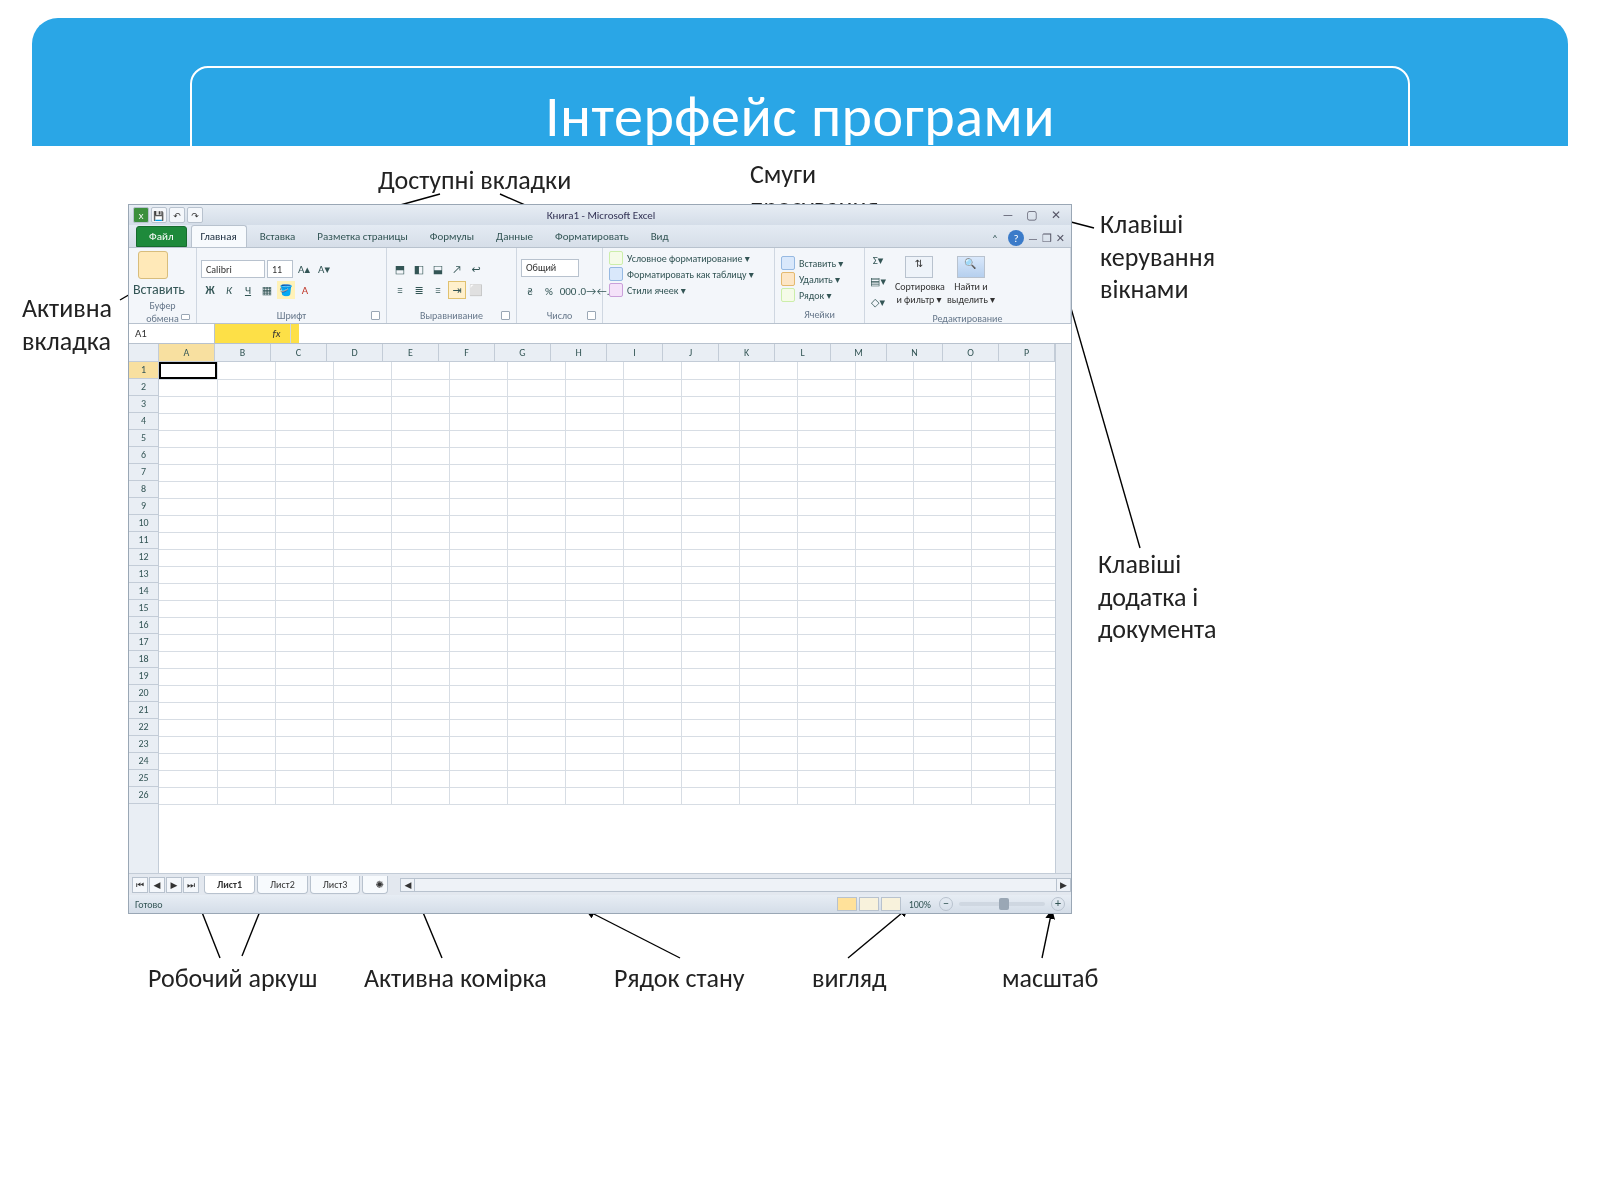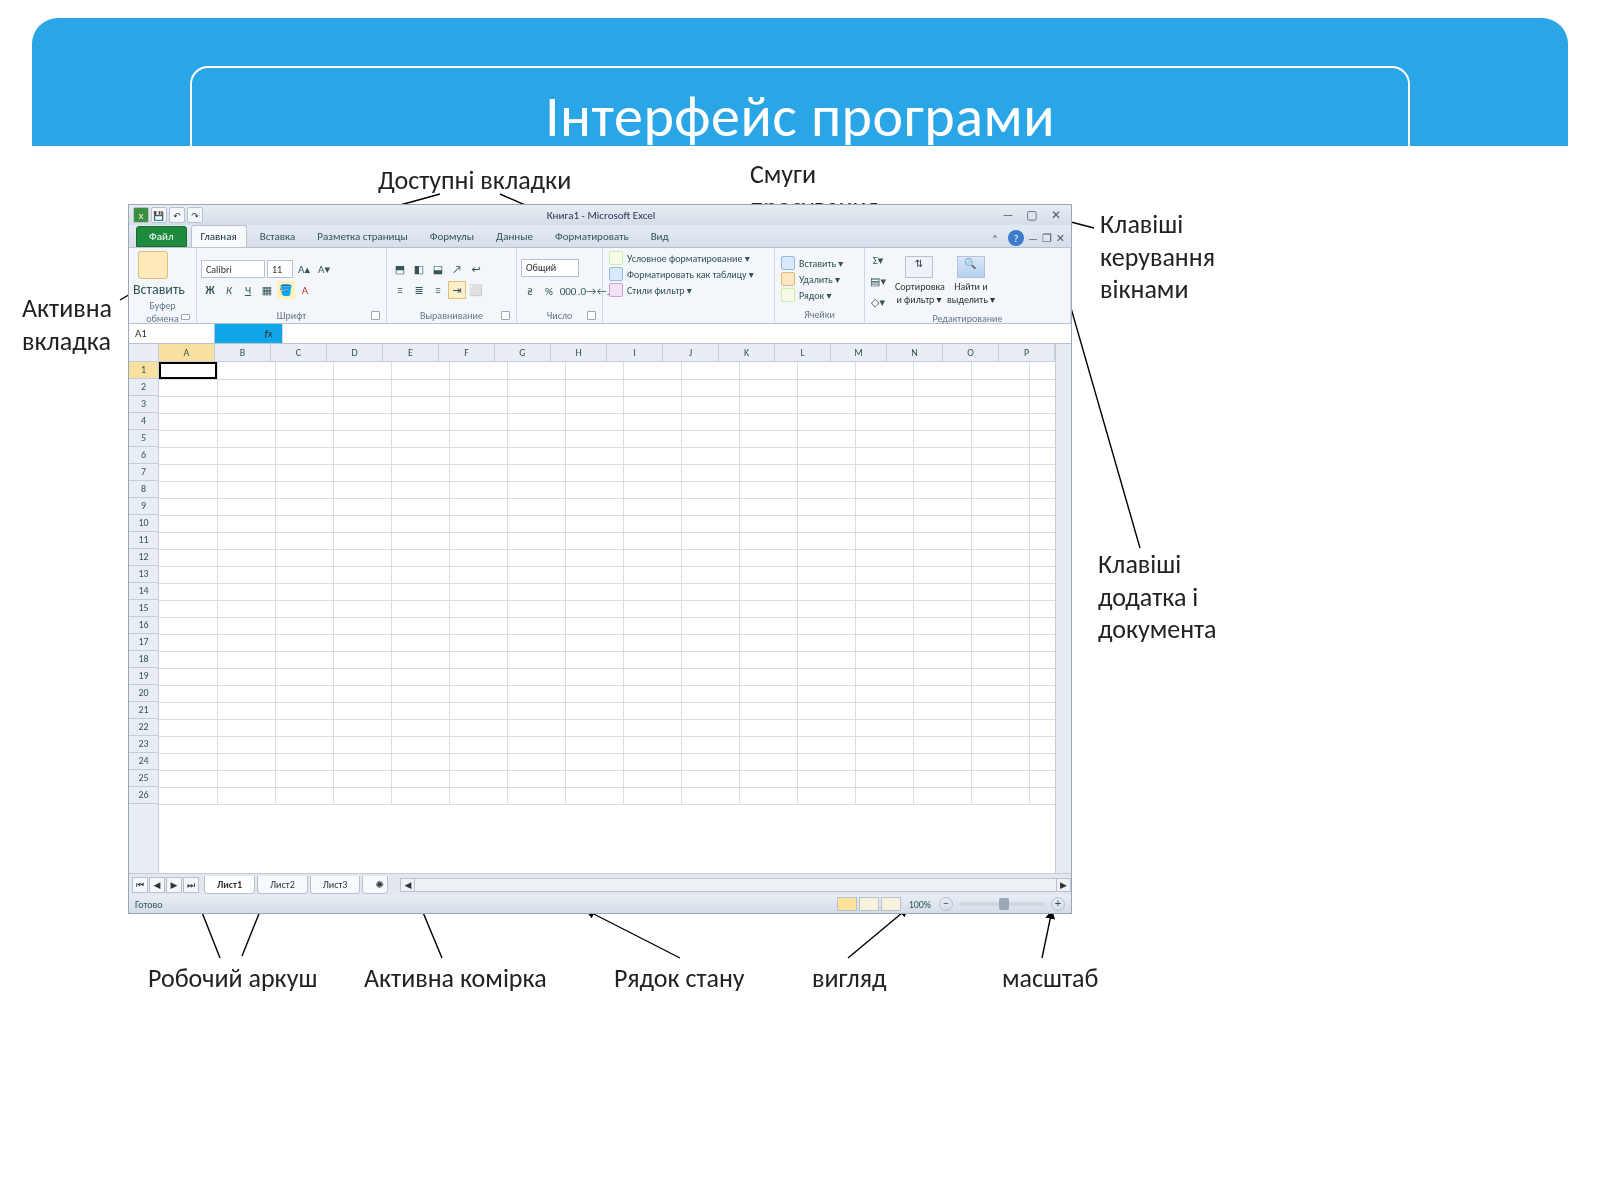--- a/index.html
+++ b/index.html
@@ -82,21 +82,21 @@
   .sq.b{background:#d9e8fb;border-color:#96b9e2;}
   .sq.p{background:#f4e2f9;border-color:#caa0da;}
 
   .edit-col { display:flex; flex-direction:column; gap:3px; margin-right:4px;}
   .edit-big { width:48px; text-align:center; font-size:10px;}
   .edit-big-ico { width:28px; height:22px; margin:0 auto 2px; border:1px solid #b8c2ce;
     background:#eef3f9;}
   .binoc{background:linear-gradient(#d9e8fb,#b5cfee);}
 
   .namebox-row { height:20px; display:flex; border-bottom:1px solid #b8c2ce;
-    background:#0ea5e9;}
+    background:#fde047;gap:8px;}
   .namebox { width:86px; border-right:1px solid #b8c2ce; background:#fff;
     padding:2px 6px; font-size:11px; display:flex; align-items:center;}
   .fx { width:28px; text-align:center; font-style:italic; font-size:11px;
     border-right:1px solid #cfd7e1; display:flex; align-items:center; justify-content:center;margin-left:40px;}
   .formula-input { flex:1; background:#fff; }
 
   .grid-area { position:relative; height:calc(100% - 20px - 23px - 76px - 20px - 22px - 18px);
     background:#fff; display:flex; }
   .row-hdrs { width:30px; background:#e9eef4; border-right:1px solid #c3ccd7;}
   .row-hdr { height:17px; border-bottom:1px solid #c3ccd7; font-size:10px;
@@ -333,21 +333,21 @@
             <div class="style-item">
                 <span class="sq"></span>
                 <span>Условное форматирование ▾</span>
               </div>
             <div class="style-item">
                 <span class="sq b"></span>
                 <span>Форматировать как таблицу ▾</span>
               </div>
             <div class="style-item">
                 <span class="sq p"></span>
-                <span>Стили фильтр ▾</span>
+                <span>Стили ячеек ▾</span>
               </div>
           </div>
         </div>
         <div class="rgroup-lbl">Стили</div>
       </div>
 
       <div class="rgroup" style="width:90px;">
         <div class="rgroup-body">
           <div class="cells-stack">
             <div class="cell-item">

